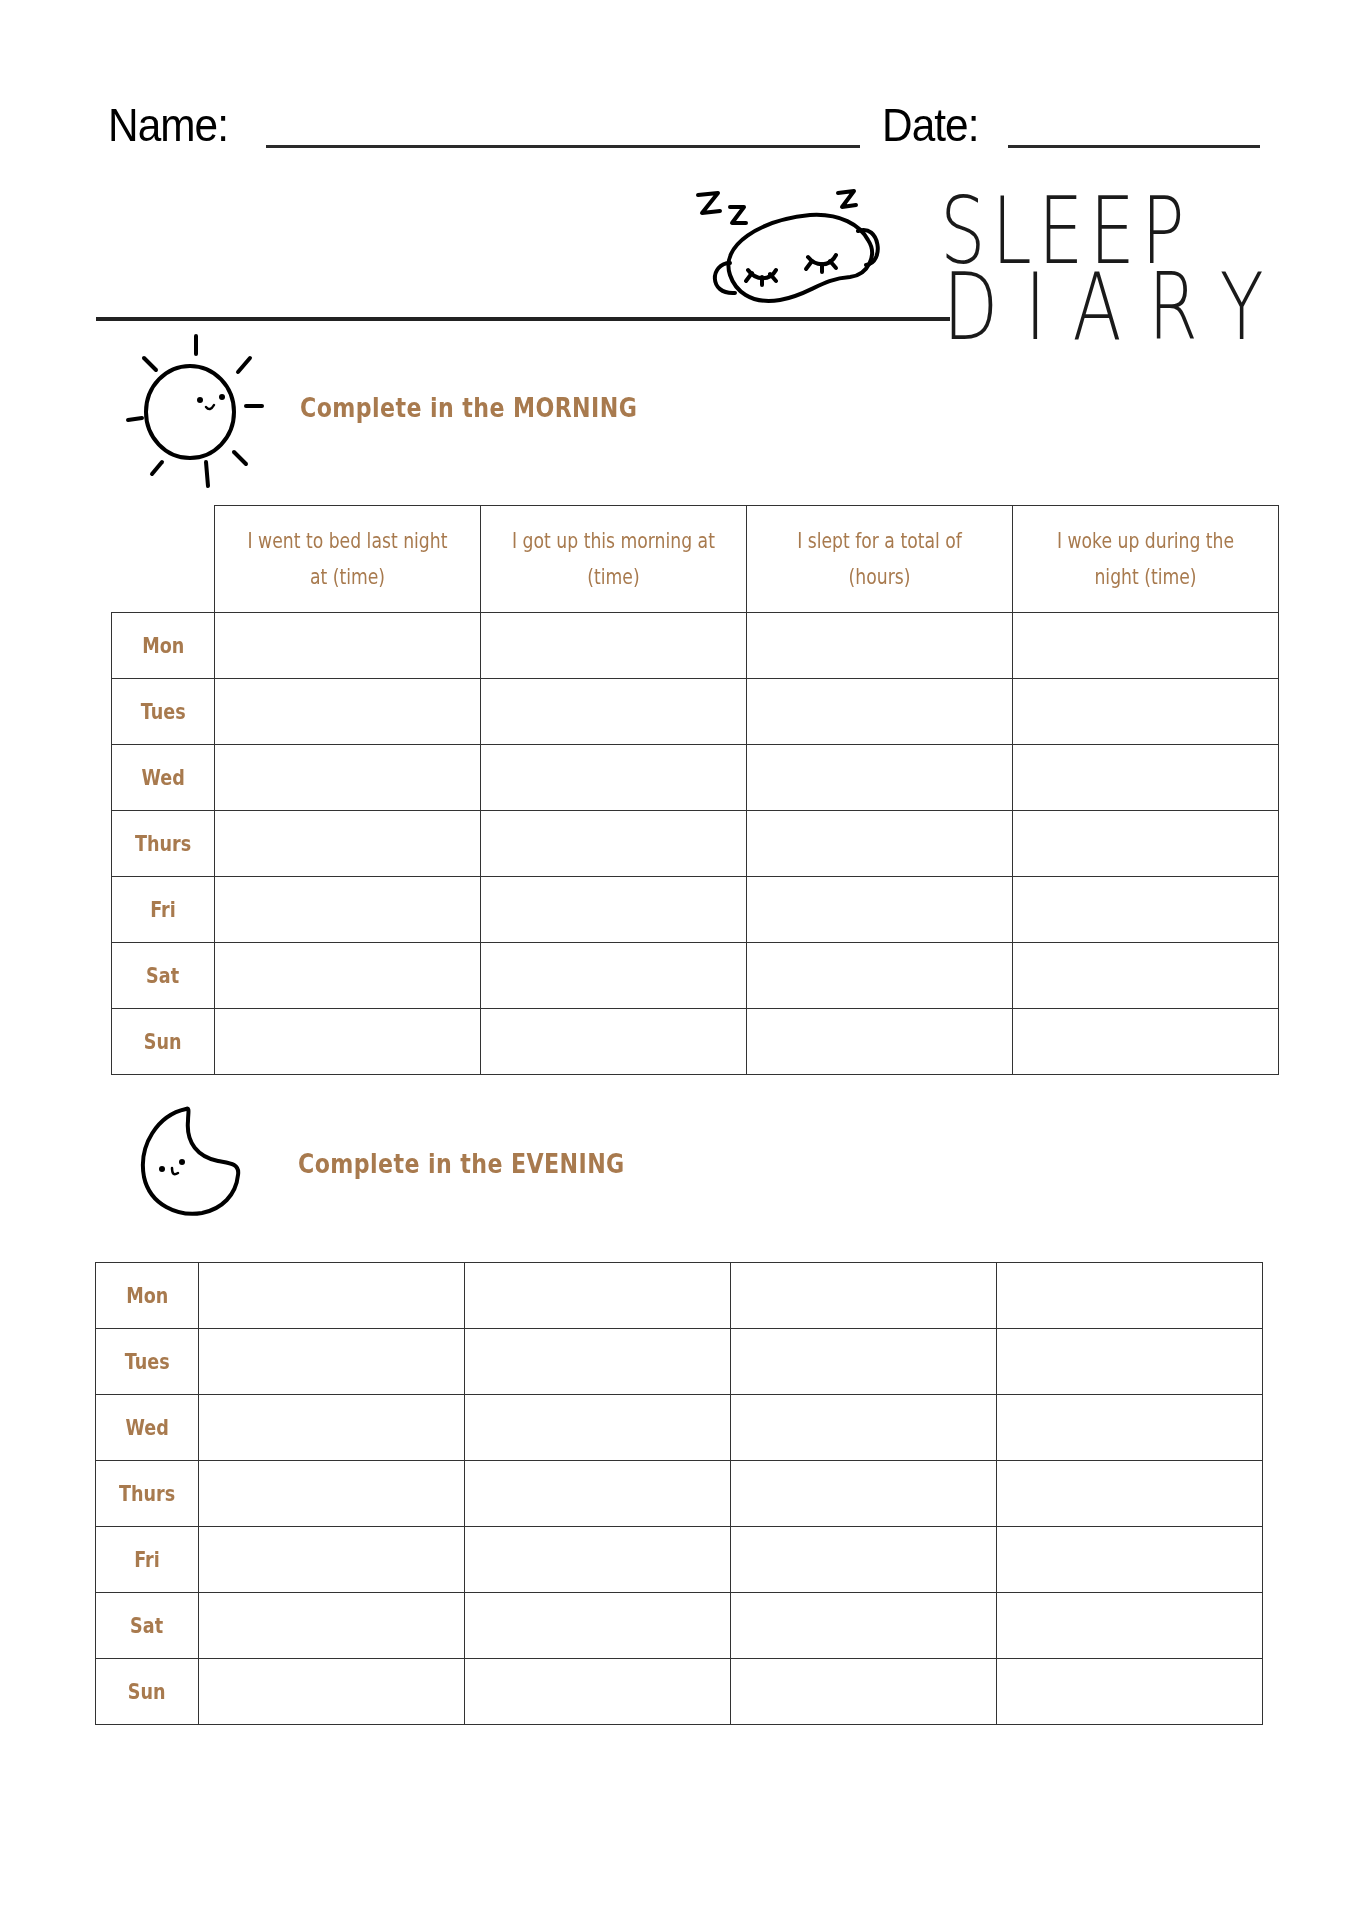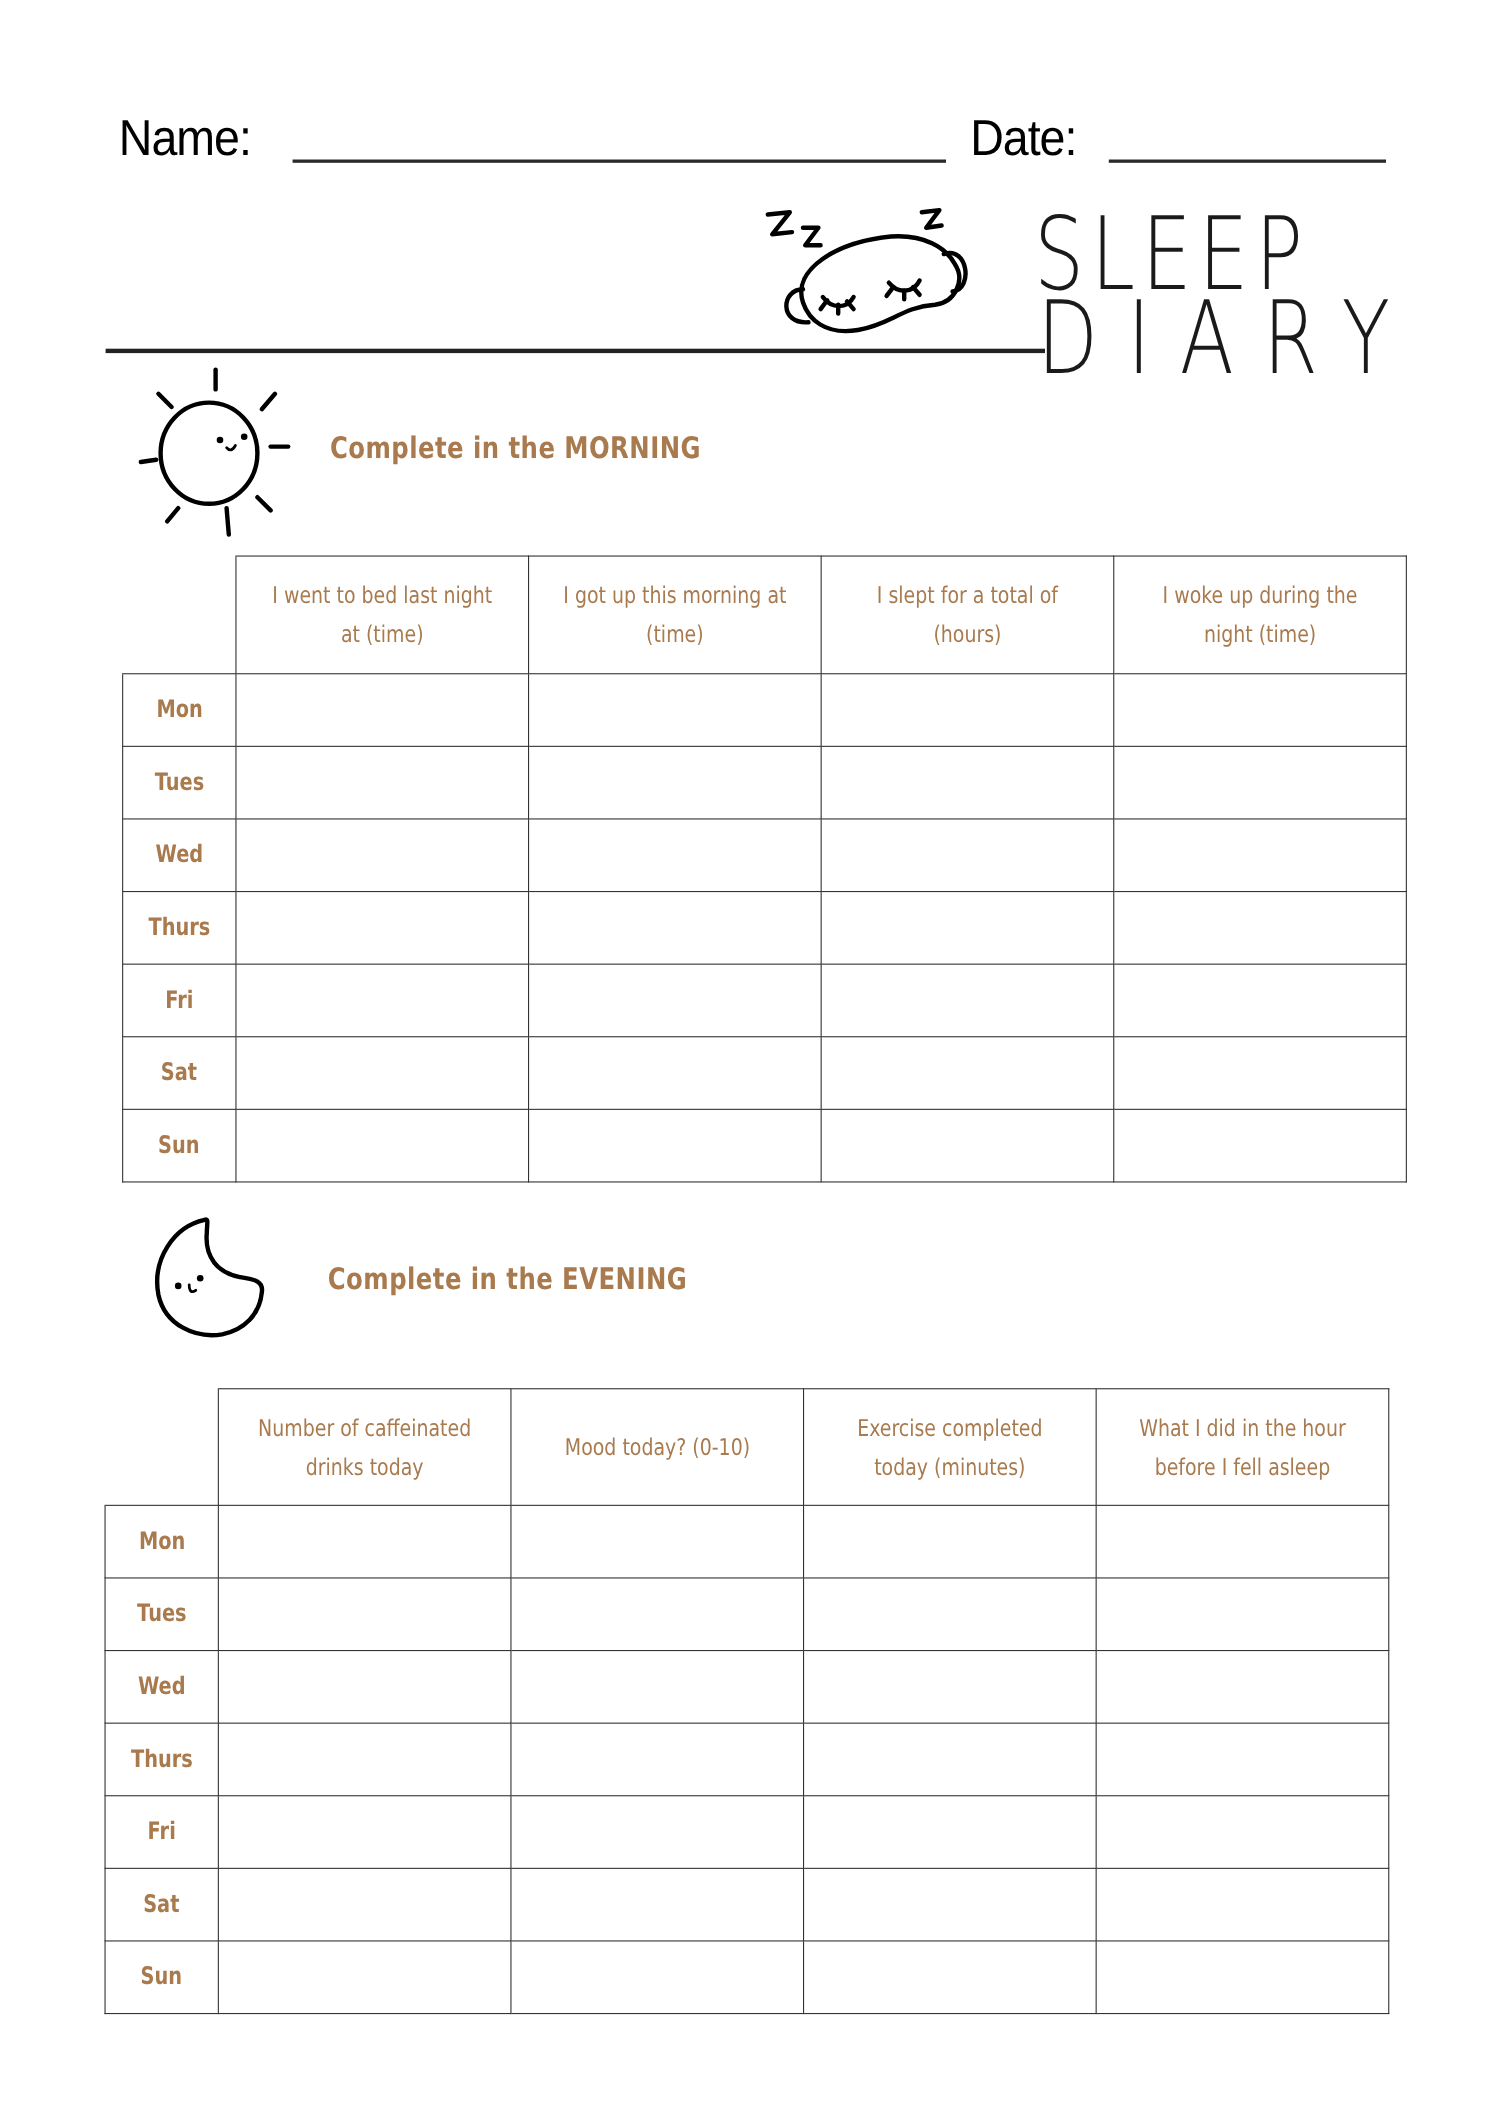--- a/index.html
+++ b/index.html
@@ -145,27 +145,20 @@
 
 <table class="grid" style="left:95px; top:1262px; width:1168px;">
   <colgroup>
     <col style="width:103px">
       <col>
       <col>
       <col>
       <col>
   </colgroup>
   <tbody>
-      <tr style="height:106px;">
-    <th class="corner"></th>
-    <th class="colhead"><span>Number of caffeinated drinks today</span></th>
-    <th class="colhead"><span>Mood today? (0-10)</span></th>
-    <th class="colhead"><span>Exercise completed today (minutes)</span></th>
-    <th class="colhead"><span>What I did in the hour before I fell asleep</span></th>
-  </tr>
   <tr style="height:66px;">
     <td class="day"><span>Mon</span></td>
     <td class="cell"></td>
         <td class="cell"></td>
         <td class="cell"></td>
         <td class="cell"></td>
   </tr>
   <tr style="height:66px;">
     <td class="day"><span>Tues</span></td>
     <td class="cell"></td>

